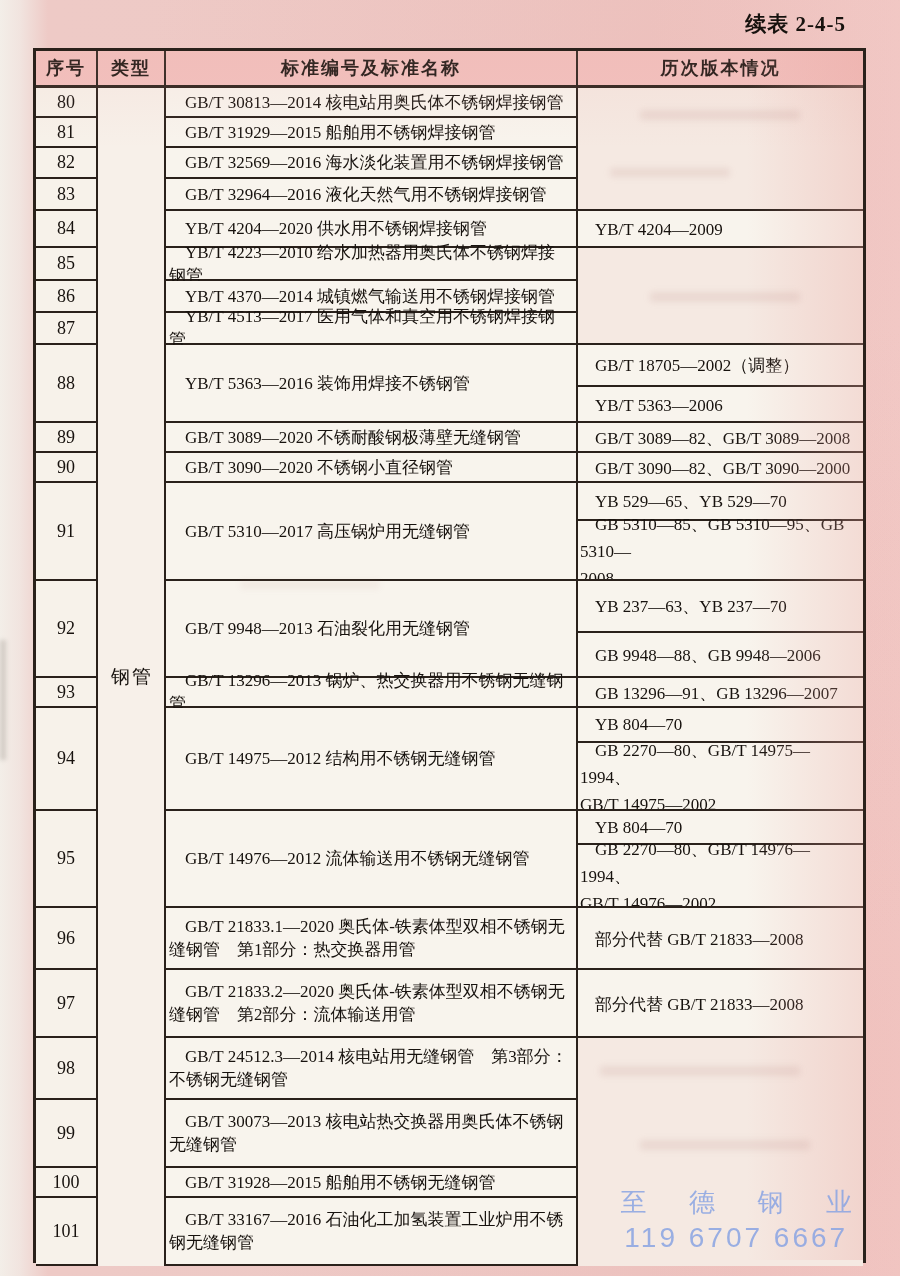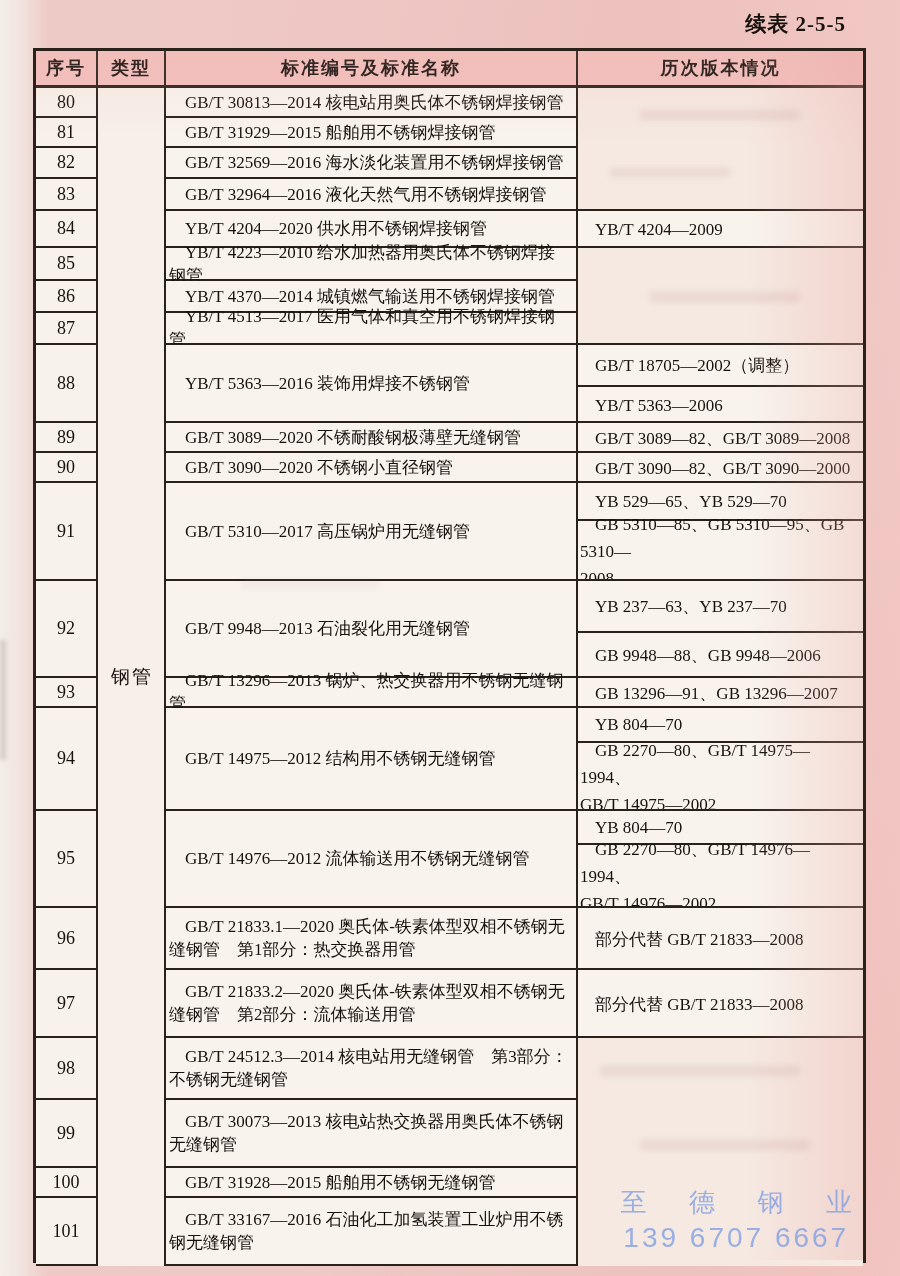--- a/index.html
+++ b/index.html
@@ -50,21 +50,21 @@
   .wm2{font-size:28px;letter-spacing:3px;margin-top:2px;font-family:"Liberation Sans","DejaVu Sans",sans-serif;}
 
   .smudge{position:absolute;background:rgba(183,132,125,.16);filter:blur(3px);border-radius:4px;pointer-events:none;}
   .edge-mark{position:absolute;left:0;top:640px;width:6px;height:120px;background:rgba(120,110,105,.25);filter:blur(2px);}
 </style>
 </head>
 <body>
 
 <div class="page">
 
-  <div class="page-title">续表 2-5-5</div>
+  <div class="page-title">续表 2-4-5</div>
 
   <div class="stdtable">
     <div class="thead">
       <div class="hcell h-num">序号</div>
       <div class="hcell h-type">类型</div>
       <div class="hcell h-name">标准编号及标准名称</div>
       <div class="hcell h-hist">历次版本情况</div>
     </div>
     <div class="tbody">
       <div class="trow" style="height: 30px;">
@@ -319,16 +319,16 @@
   <div class="smudge" style="left:640px;top:110px;width:160px;height:10px;"></div>
   <div class="smudge" style="left:610px;top:168px;width:120px;height:9px;"></div>
   <div class="smudge" style="left:650px;top:292px;width:150px;height:10px;"></div>
   <div class="smudge" style="left:600px;top:1066px;width:200px;height:10px;"></div>
   <div class="smudge" style="left:640px;top:1140px;width:170px;height:10px;"></div>
   <div class="smudge" style="left:240px;top:580px;width:140px;height:9px;opacity:.6;"></div>
   <div class="edge-mark"></div>
 
   <div class="watermark">
     <div class="wm1">至 德 钢 业</div>
-    <div class="wm2">139 6707 6667</div>
+    <div class="wm2">119 6707 6667</div>
   </div>
 
 </div>
 
 </body></html>

